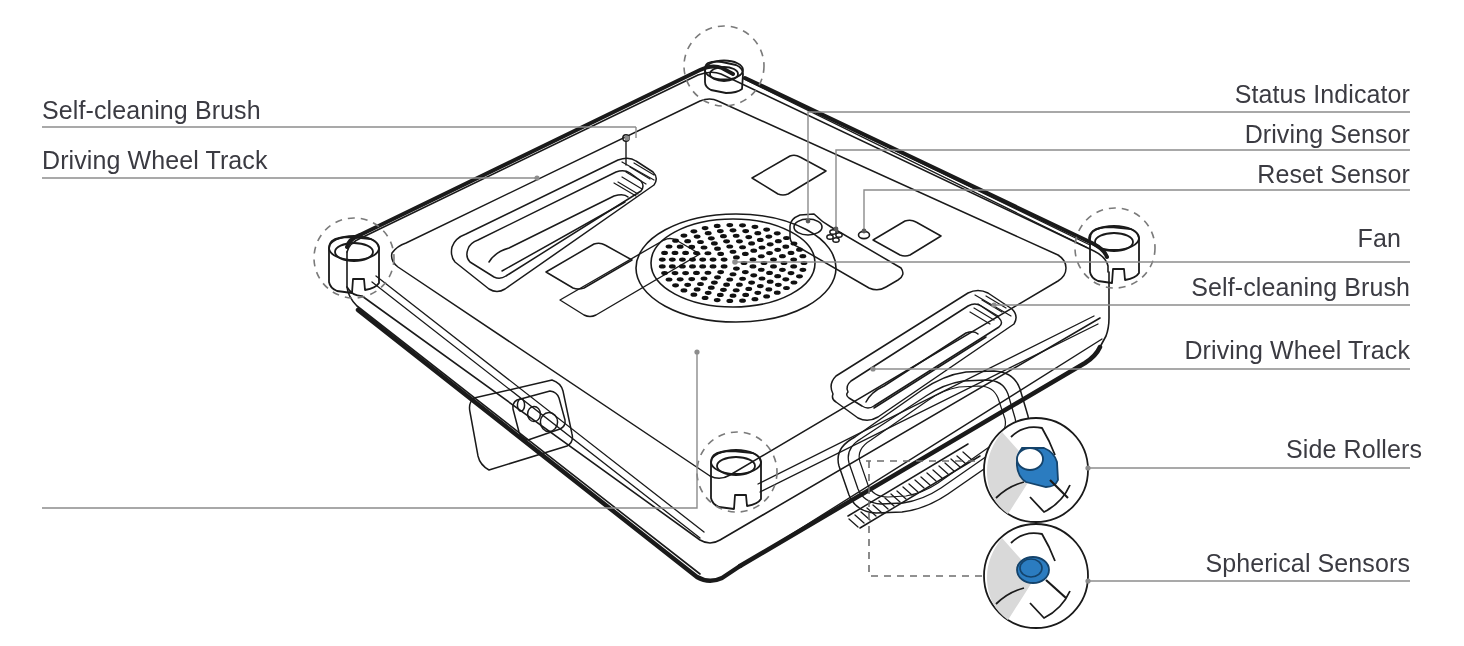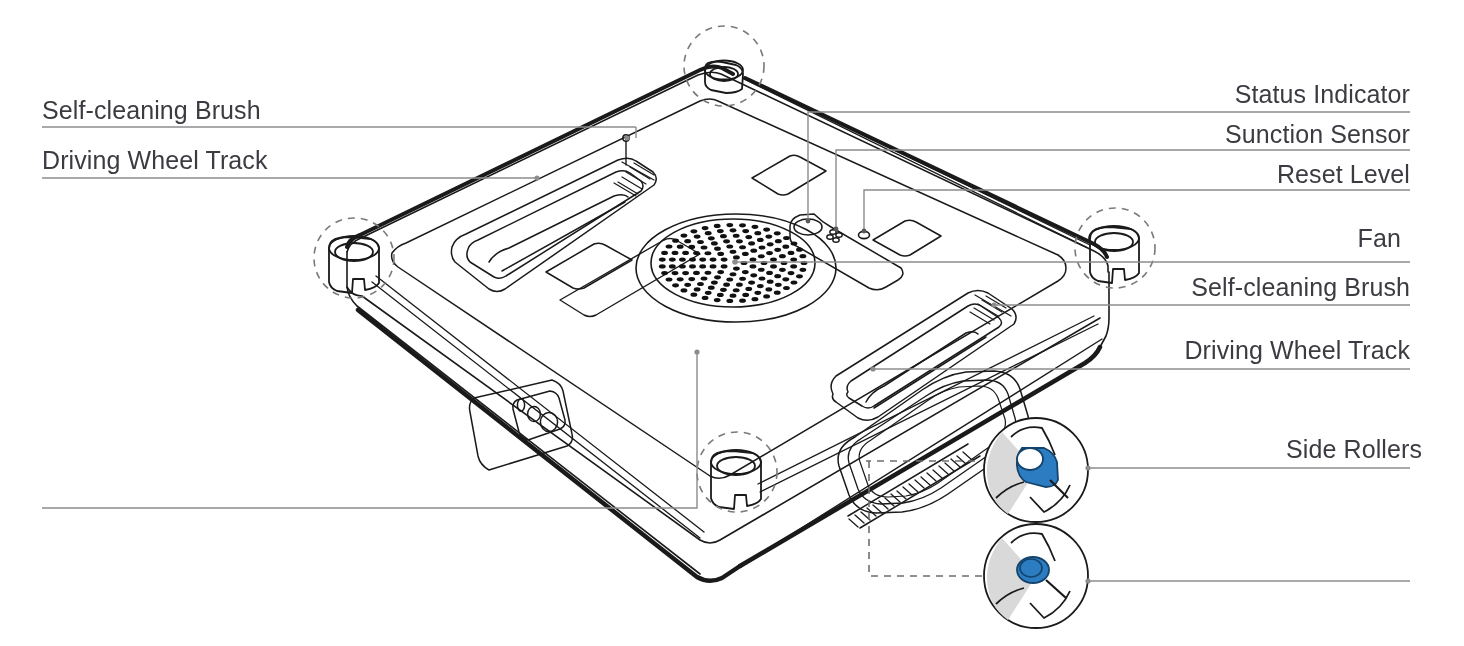--- a/index.html
+++ b/index.html
@@ -412,26 +412,27 @@
     </g>
   </svg>
 
   <div class="callout-label left" style="left:42px; top:98px;">Self-cleaning Brush</div>
 
   <div class="callout-label left" style="left:42px; top:148px;">Driving Wheel Track</div>
 
 
   <div class="callout-label right" style="right:54px; top:82px;">Status Indicator</div>
 
-  <div class="callout-label right" style="right:54px; top:122px;">Sunction Sensor</div>
-
-  <div class="callout-label right" style="right:54px; top:162px;">Reset Level</div>
+  <div class="callout-label right" style="right:54px; top:122px;">Driving Sensor</div>
+
+  <div class="callout-label right" style="right:54px; top:162px;">Reset Sensor</div>
 
   <div class="callout-label right" style="right:63px; top:226px;">Fan</div>
 
   <div class="callout-label right" style="right:54px; top:275px;">Self-cleaning Brush</div>
 
   <div class="callout-label right" style="right:54px; top:338px;">Driving Wheel Track</div>
 
   <div class="callout-label right" style="right:42px; top:437px;">Side Rollers</div>
 
+  <div class="callout-label right" style="right:54px; top:551px;">Spherical Sensors</div>
 
 </div>
 
 </body></html>

